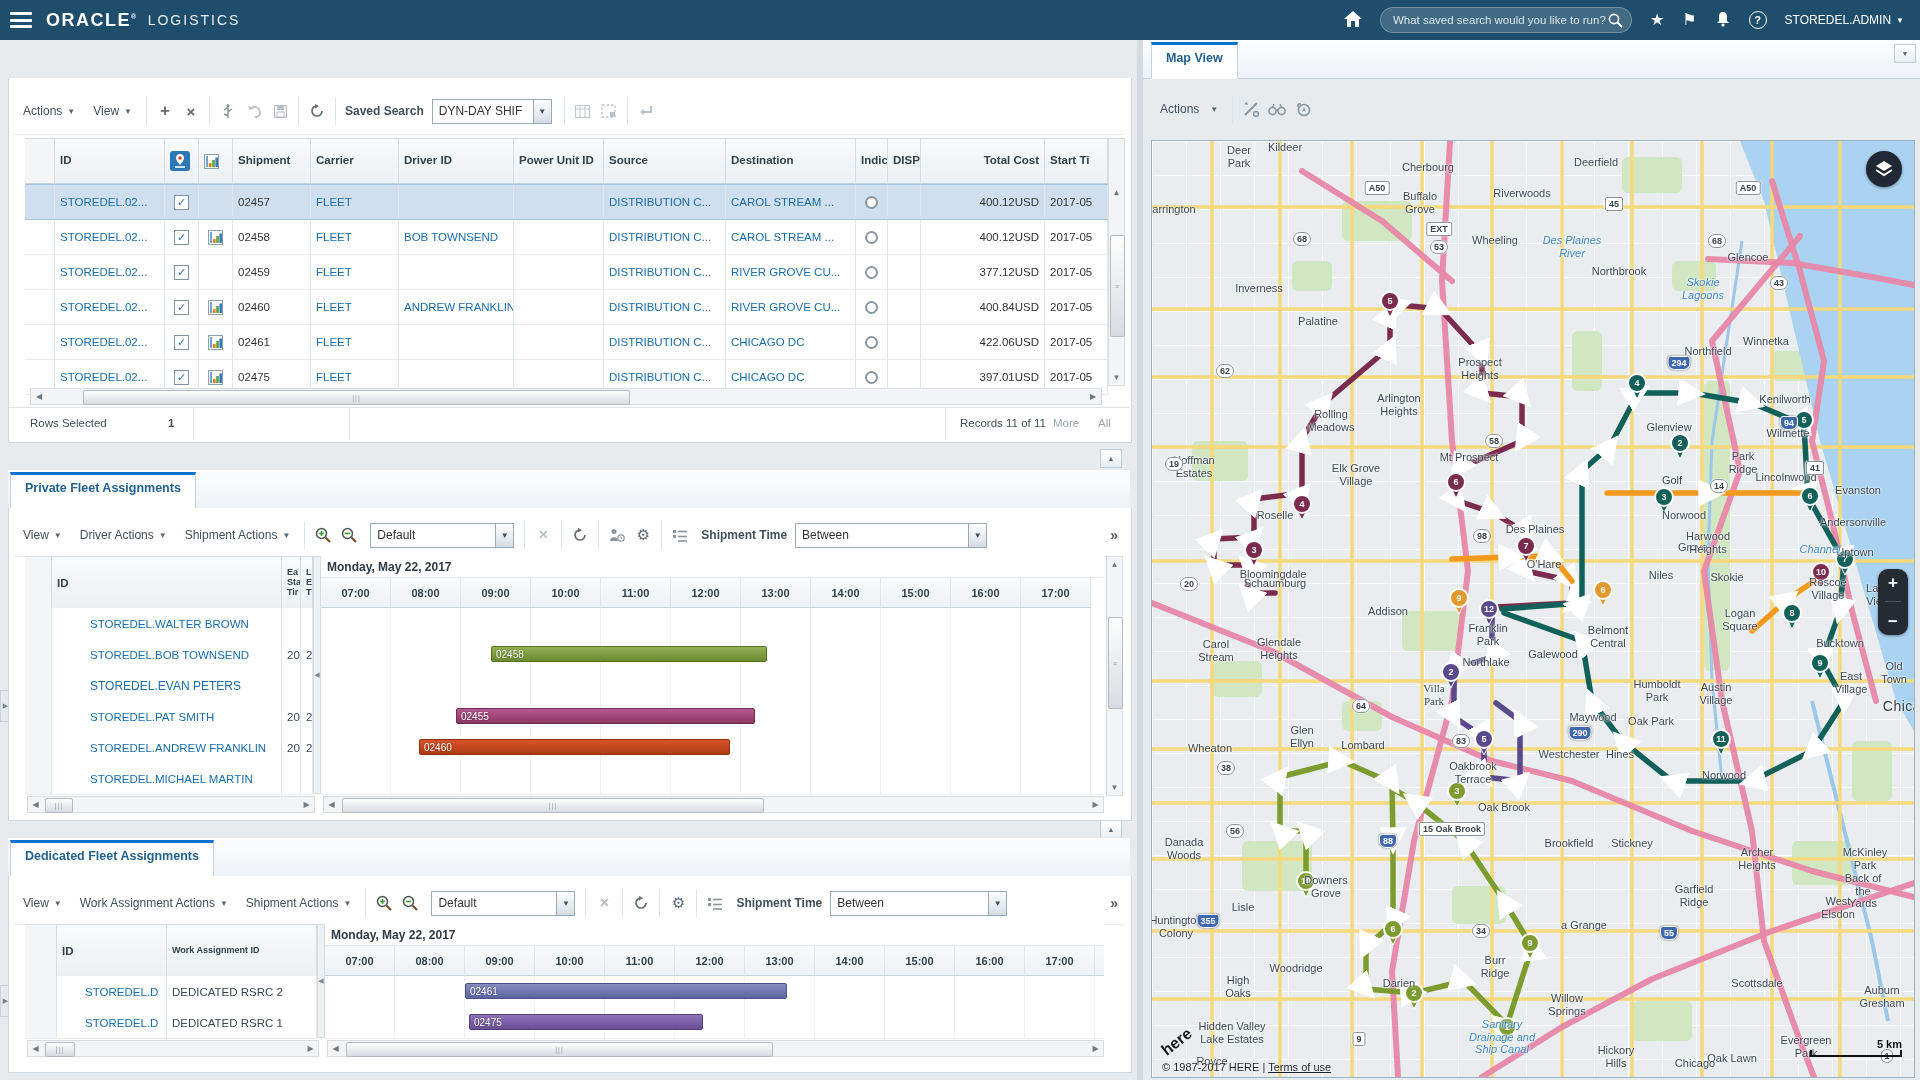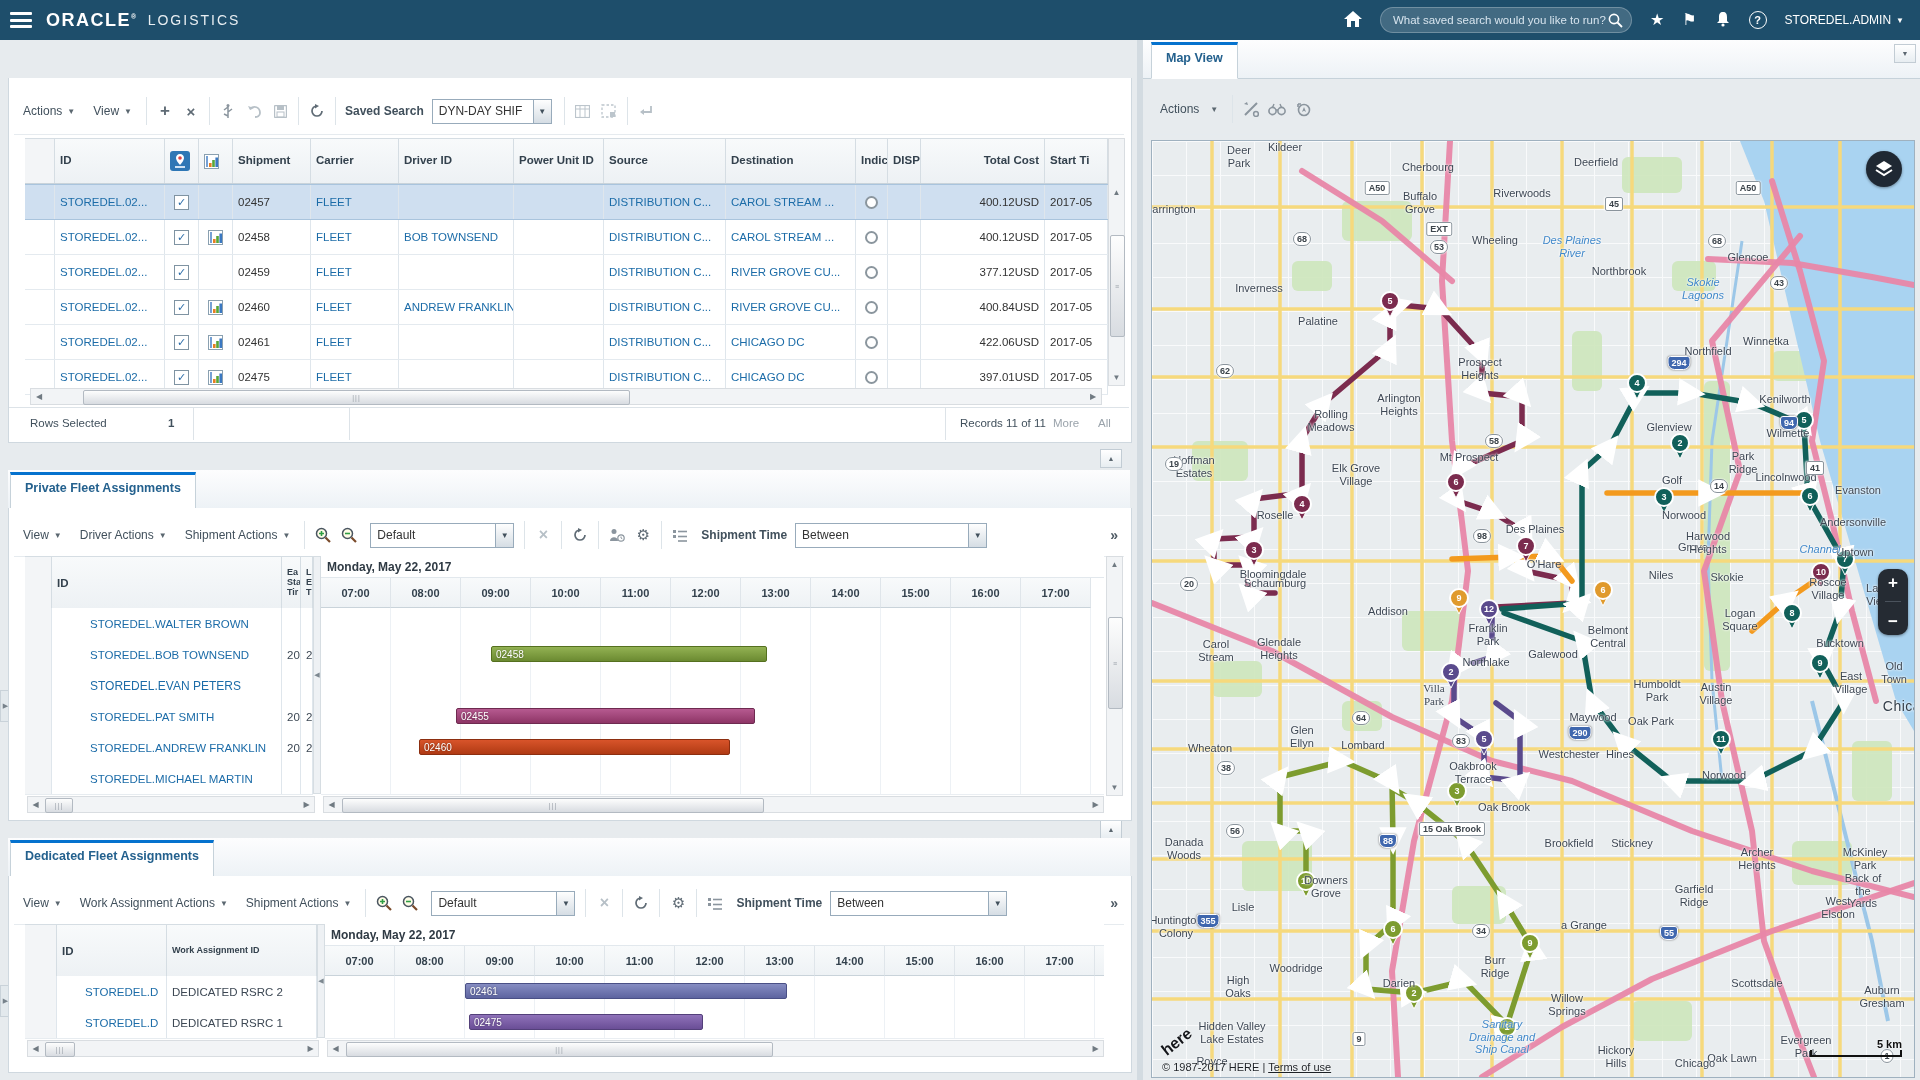--- a/index.html
+++ b/index.html
@@ -1102,21 +1102,21 @@
         <div class="shield circle" style="left: 73px; top: 230px;">62</div>
         <div class="shield int" style="left: 527px; top: 222px;">294</div>
         <div class="shield circle" style="left: 342px; top: 300px;">58</div>
         <div class="shield int" style="left: 637px; top: 282px;">94</div>
         <div class="shield box" style="left: 663px; top: 327px;">41</div>
         <div class="shield circle" style="left: 567px; top: 345px;">14</div>
         <div class="shield circle" style="left: 330px; top: 395px;">98</div>
         <div class="shield circle" style="left: 22px; top: 323px;">19</div>
         <div class="shield circle" style="left: 37px; top: 443px;">20</div>
         <div class="shield circle" style="left: 74px; top: 627px;">38</div>
-        <div class="shield circle" style="left: 209px; top: 577px;">64</div>
+        <div class="shield circle" style="left: 209px; top: 565px;">64</div>
         <div class="shield circle" style="left: 309px; top: 600px;">83</div>
         <div class="shield circle" style="left: 83px; top: 690px;">56</div>
         <div class="shield int" style="left: 56px; top: 780px;">355</div>
         <div class="shield int" style="left: 236px; top: 700px;">88</div>
         <div class="shield circle" style="left: 329px; top: 790px;">34</div>
         <div class="shield int" style="left: 517px; top: 792px;">55</div>
         <div class="shield box" style="left: 207px; top: 898px;">9</div>
         <div class="shield circle" style="left: 735px; top: 915px;">1</div>
         <div class="shield int" style="left: 428px; top: 592px;">290</div>
         <div class="shield box" style="left: 300px; top: 688px;">15 Oak Brook</div>

